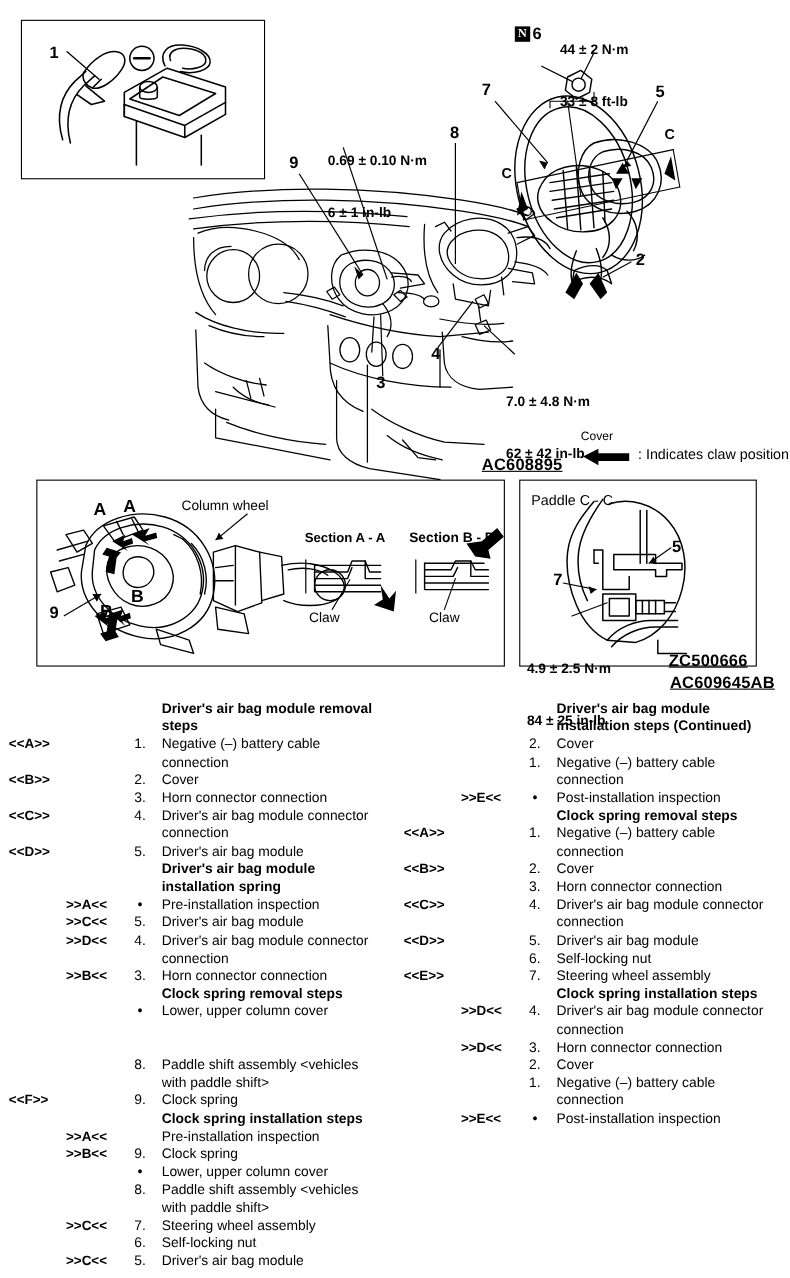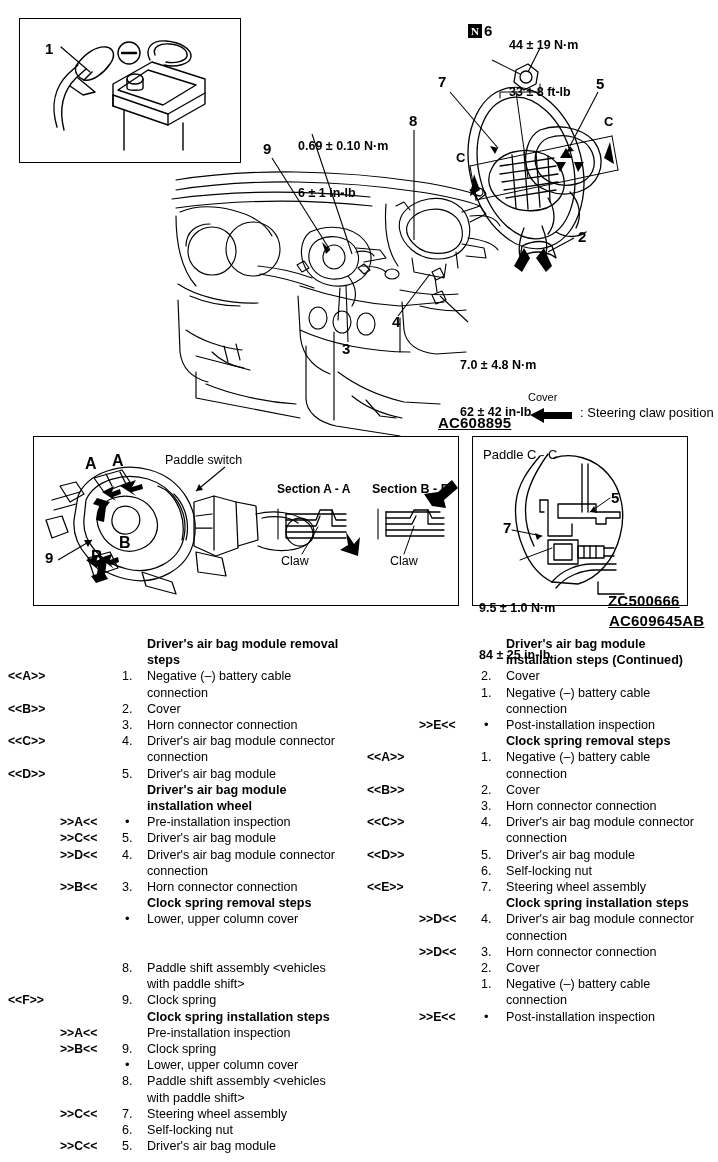--- a/index.html
+++ b/index.html
@@ -260,37 +260,37 @@
 
     <div class="lbl" style="left:456px;top:150px;font-size:13px;">C</div>
     <div class="lbl" style="left:604px;top:114px;font-size:13px;">C</div>
 
     <div class="nbadge" style="left:468px;top:22px;">
       <span class="sq">N</span>
       <span class="num">6</span>
     </div>
 
     <div class="torque" style="left:509px;top:7px;">
-      <div>44 ± 19 N·m</div>
+      <div>44 ± 2 N·m</div>
       <div>33 ± 8 ft-lb</div>
     </div>
     <div class="torque" style="left:298px;top:108px;">
       <div>0.69 ± 0.10 N·m</div>
       <div>6 ± 1 in-lb</div>
     </div>
     <div class="torque" style="left:460px;top:327px;">
       <div>7.0 ± 4.8 N·m</div>
       <div>62 ± 42 in-lb</div>
     </div>
 
     <div class="note-word" style="left:528px;top:391px;">Cover</div>
     <svg class="art" width="60" height="20" viewBox="0 0 60 20" style="left:528px;top:406px;z-index:3;">
       <path d="M2 9 L 16 2 L 16 6 L 44 6 L 44 13 L 16 13 L 16 17 Z" fill="#000"></path>
     </svg>
-    <div class="note-txt" style="left:580px;top:405px;">: Steering claw position</div>
+    <div class="note-txt" style="left:580px;top:405px;">: Indicates claw position</div>
 
     <div class="code" style="left:438px;top:414px;">AC608895</div>
   </div>
 
   <div>
 
     <div class="box" style="left:33px;top:436px;width:426px;height:170px;"></div>
     <div class="box" style="left:472px;top:436px;width:216px;height:170px;"></div>
 
     <svg class="art" width="718" height="200" viewBox="0 0 718 200" style="top:436px;z-index:2;">
@@ -412,33 +412,33 @@
         <path d="M542 100 L 535 97 L 537 104 Z"></path>
         <path d="M590 76 L 594 70 L 597 77 Z"></path>
       </g>
     </svg>
 
     <div class="lbl" style="left:85px;top:455px;font-size:16px;">A</div>
     <div class="lbl" style="left:112px;top:452px;font-size:16px;">A</div>
     <div class="lbl" style="left:91px;top:548px;font-size:16px;">B</div>
     <div class="lbl" style="left:119px;top:534px;font-size:16px;">B</div>
     <div class="lbl-n" style="left:45px;top:549px;">9</div>
-    <div class="plain" style="left:165px;top:453px;">Paddle switch</div>
+    <div class="plain" style="left:165px;top:453px;">Column wheel</div>
 
     <div class="lbl" style="left:277px;top:482px;font-size:12px;">Section A - A</div>
     <div class="lbl" style="left:372px;top:482px;font-size:12.5px;">Section B - B</div>
     <div class="plain" style="left:281px;top:554px;">Claw</div>
     <div class="plain" style="left:390px;top:554px;">Claw</div>
 
     <div class="plain" style="left:483px;top:447px;font-size:13px;">Paddle C - C</div>
     <div class="lbl-n" style="left:611px;top:489px;">5</div>
     <div class="lbl-n" style="left:503px;top:519px;">7</div>
 
     <div class="torque" style="left:479px;top:570px;">
-      <div>9.5 ± 1.0 N·m</div>
+      <div>4.9 ± 2.5 N·m</div>
       <div>84 ± 25 in-lb</div>
     </div>
 
     <div class="code" style="left:608px;top:592px;">ZC500666</div>
     <div class="code" style="left:609px;top:612px;">AC609645AB</div>
   </div>
 
   <div class="steps">
     <div class="col left" id="col-left">
         <div class="row" style="top: 0px;">
@@ -474,21 +474,21 @@
         </div>
         <div class="row" style="top: 129.6px;">
           <span class="mk" style="left: 8px;">&lt;&lt;D&gt;&gt;</span>
           <span class="no" style="left: 122px;">5.</span>
           <span class="tx" style="left: 147px;">Driver's air bag module</span>
         </div>
         <div class="row" style="top: 145.8px;">
           <span class="tx hd" style="left: 147px;">Driver's air bag module</span>
         </div>
         <div class="row" style="top: 162px;">
-          <span class="tx hd" style="left: 147px;">installation wheel</span>
+          <span class="tx hd" style="left: 147px;">installation spring</span>
         </div>
         <div class="row" style="top: 178.2px;">
           <span class="mk" style="left: 60px;">&gt;&gt;A&lt;&lt;</span>
           <span class="bul" style="left: 125px;">•</span>
           <span class="tx" style="left: 147px;">Pre-installation inspection</span>
         </div>
         <div class="row" style="top: 194.4px;">
           <span class="mk" style="left: 60px;">&gt;&gt;C&lt;&lt;</span>
           <span class="no" style="left: 122px;">5.</span>
           <span class="tx" style="left: 147px;">Driver's air bag module</span>

